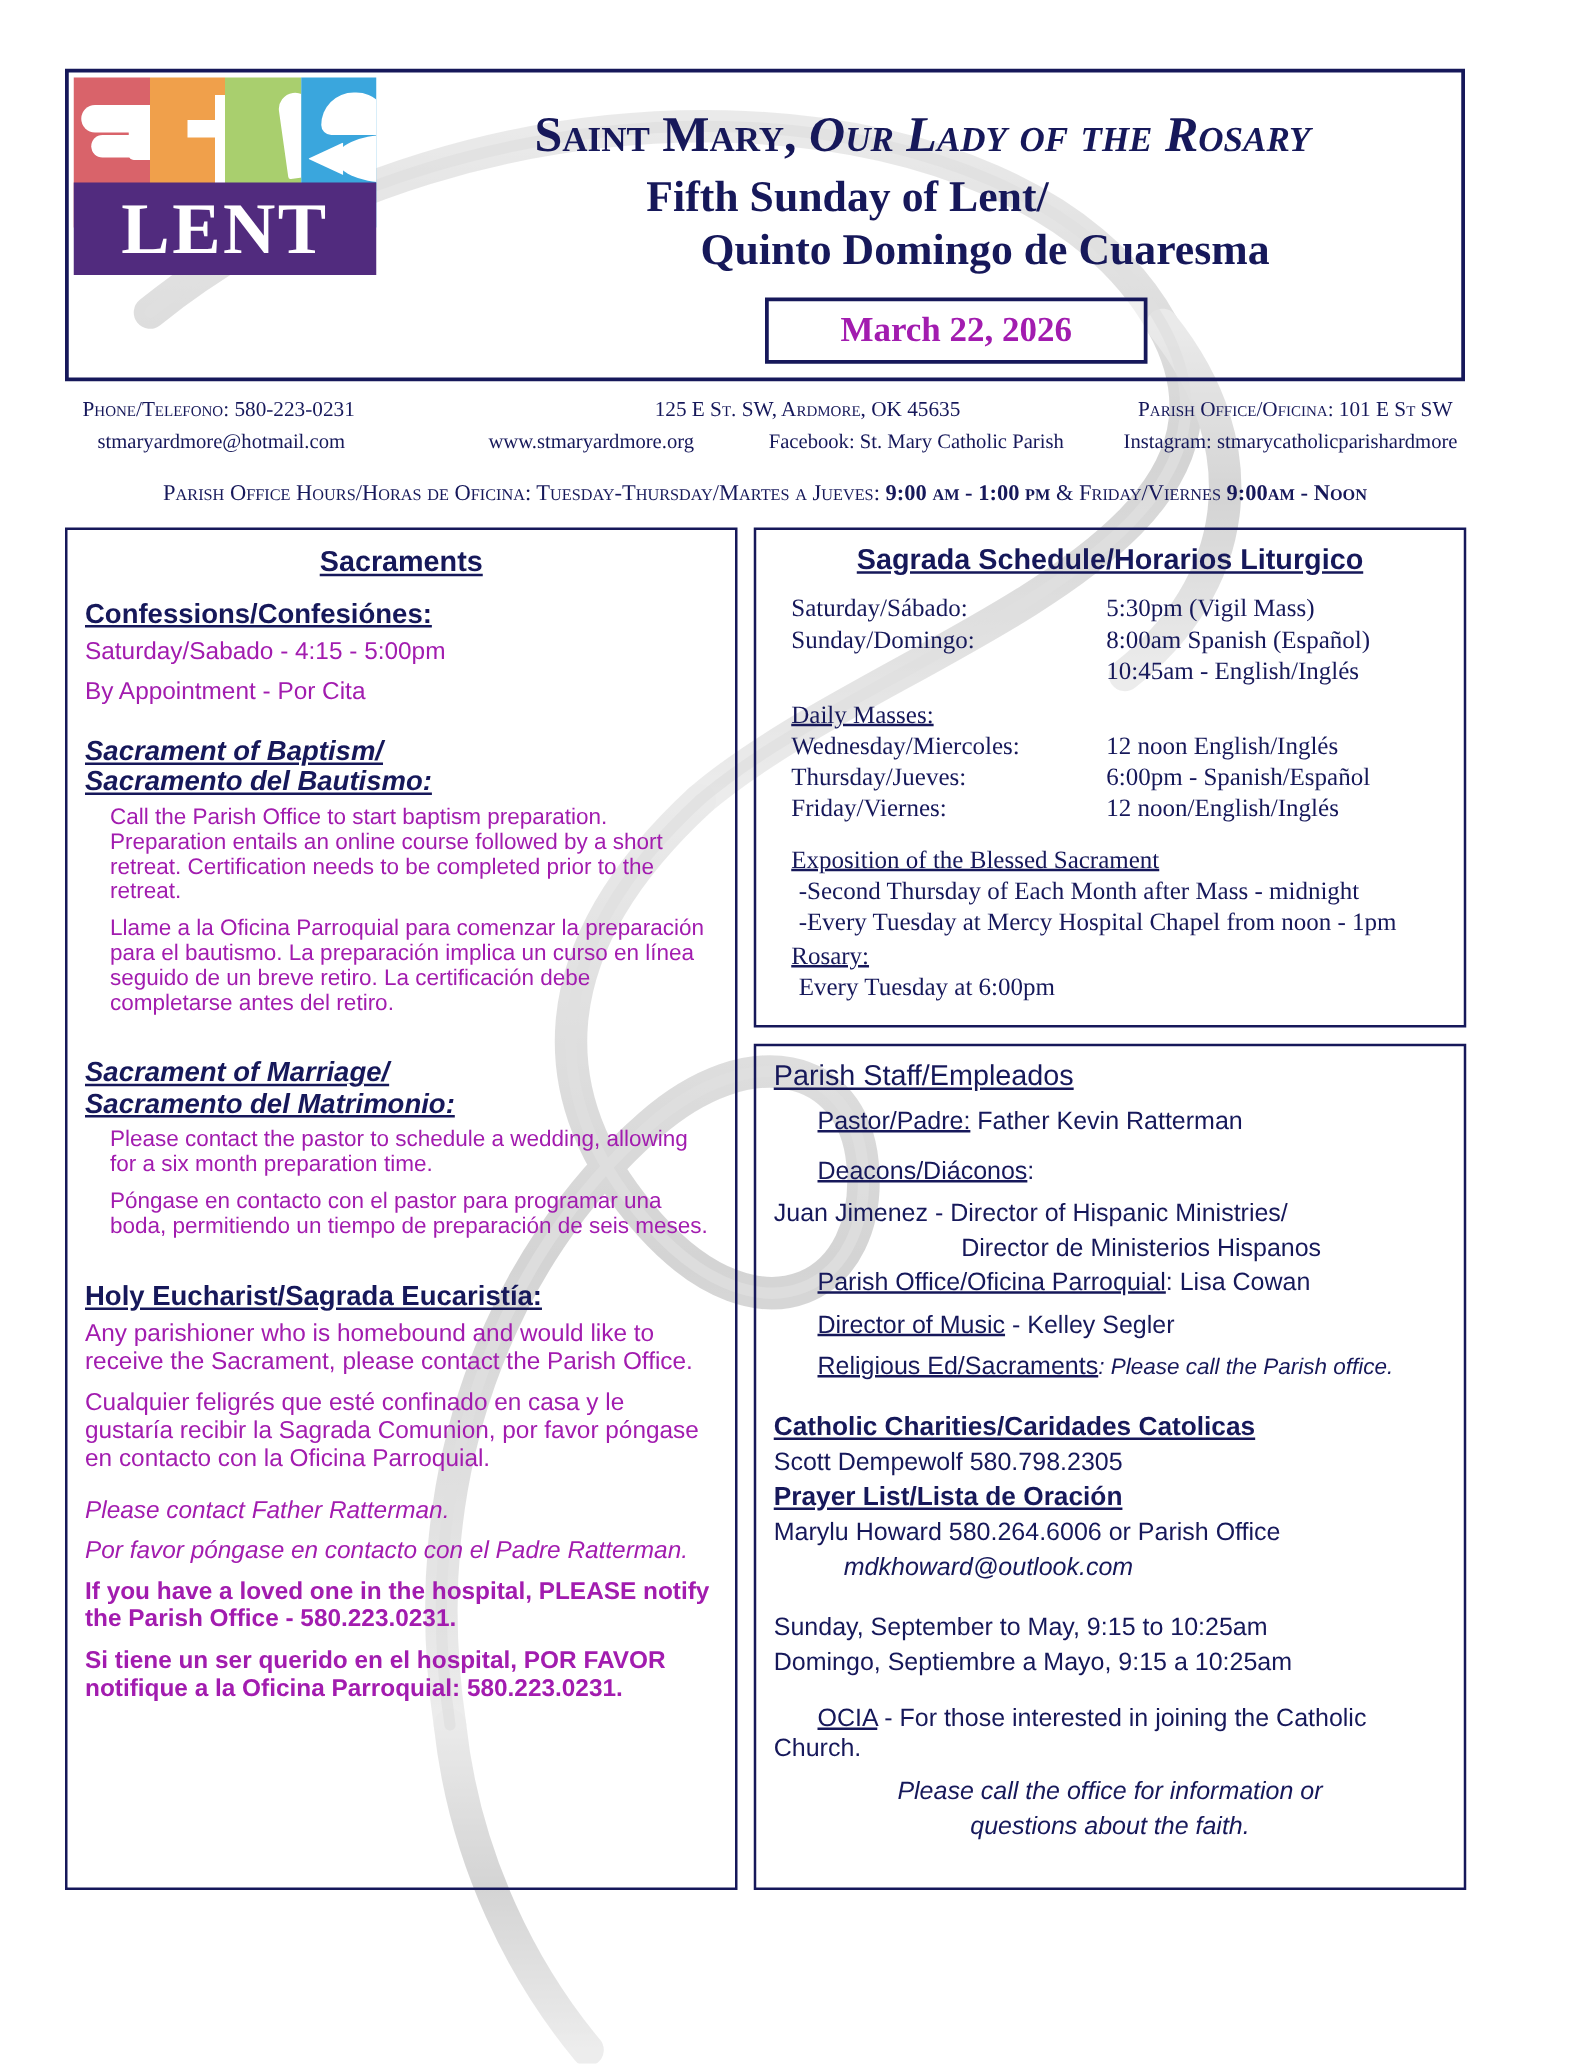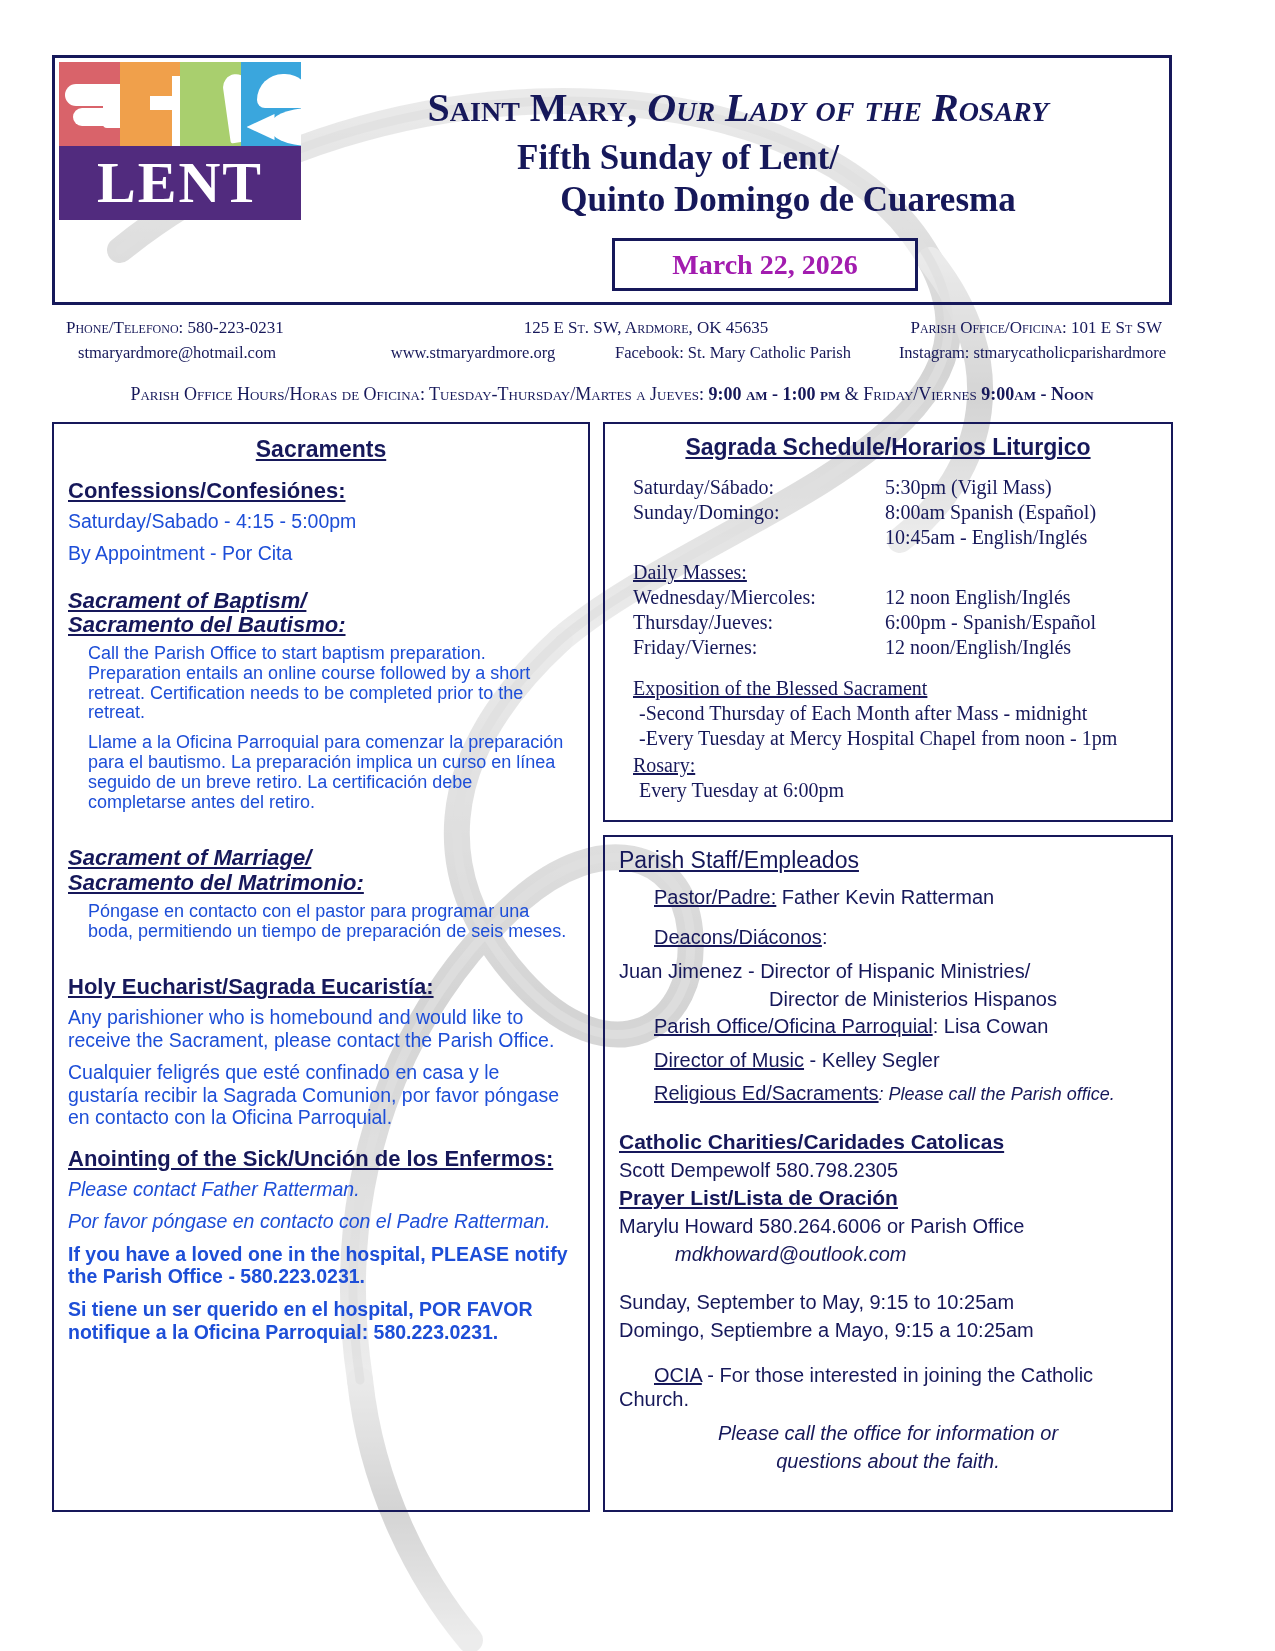--- a/index.html
+++ b/index.html
@@ -258,21 +258,21 @@
     color: #16185a;
     margin: 0 0 6px 0;
     line-height: 1.12;
   }
   h3.hd.ital { font-style: italic; }
   h3.hd .l { display: block; }
   p.body {
     font-size: 19.5px;
     line-height: 1.16;
     margin: 0 0 10px 0;
-    color: #1d4ed8;
+    color: #a21caf;
   }
   p.body.small { font-size: 18px; line-height: 1.1; }
   p.body.indent { margin-left: 20px; }
   p.body.ital { font-style: italic; }
   p.body.bold { font-weight: bold; }
   .gap-lg { height: 24px; }
   .gap-md { height: 14px; }
   .gap-sm { height: 8px; }
 
   
@@ -433,31 +433,31 @@
     </h3>
     <p class="body small indent">Call the Parish Office to start baptism preparation.  Preparation entails an online course followed by a short retreat.  Certification needs to be completed prior to the retreat.</p>
     <p class="body small indent">Llame a la Oficina Parroquial para comenzar la preparación para el bautismo.  La preparación implica un curso en línea seguido de un breve retiro.  La certificación debe completarse antes del retiro.</p>
 
     <div class="gap-lg"></div>
 
     <h3 class="hd ital">
       <span class="l">Sacrament of Marriage/</span>
       <span class="l">Sacramento del Matrimonio:</span>
     </h3>
+    <p class="body small indent">Please contact the pastor to schedule a wedding, allowing for a six month preparation time.</p>
     <p class="body small indent">Póngase en contacto con el pastor para programar una boda, permitiendo un tiempo de preparación de seis meses.</p>
 
     <div class="gap-lg"></div>
 
     <h3 class="hd">Holy Eucharist/Sagrada Eucaristía:</h3>
     <p class="body">Any parishioner who is homebound and would like to receive the Sacrament, please contact the Parish Office.</p>
     <p class="body">Cualquier feligrés que esté confinado en casa y le gustaría recibir la Sagrada Comunion, por favor póngase en contacto con la Oficina Parroquial.</p>
 
     <div class="gap-sm"></div>
 
-    <h3 class="hd">Anointing of the Sick/Unción de los Enfermos:</h3>
     <p class="body ital">Please contact Father Ratterman.</p>
     <p class="body ital">Por favor póngase en contacto con el Padre Ratterman.</p>
     <p class="body bold">If you have a loved one in the hospital, PLEASE notify the Parish Office - 580.223.0231.</p>
     <p class="body bold">Si tiene un ser querido en el hospital, POR FAVOR notifique a la Oficina Parroquial: 580.223.0231.</p>
   </div>
 
   <div class="col-right-top">
     <div class="lit-title">Sagrada Schedule/Horarios Liturgico</div>
     <div class="lit-body">
 

